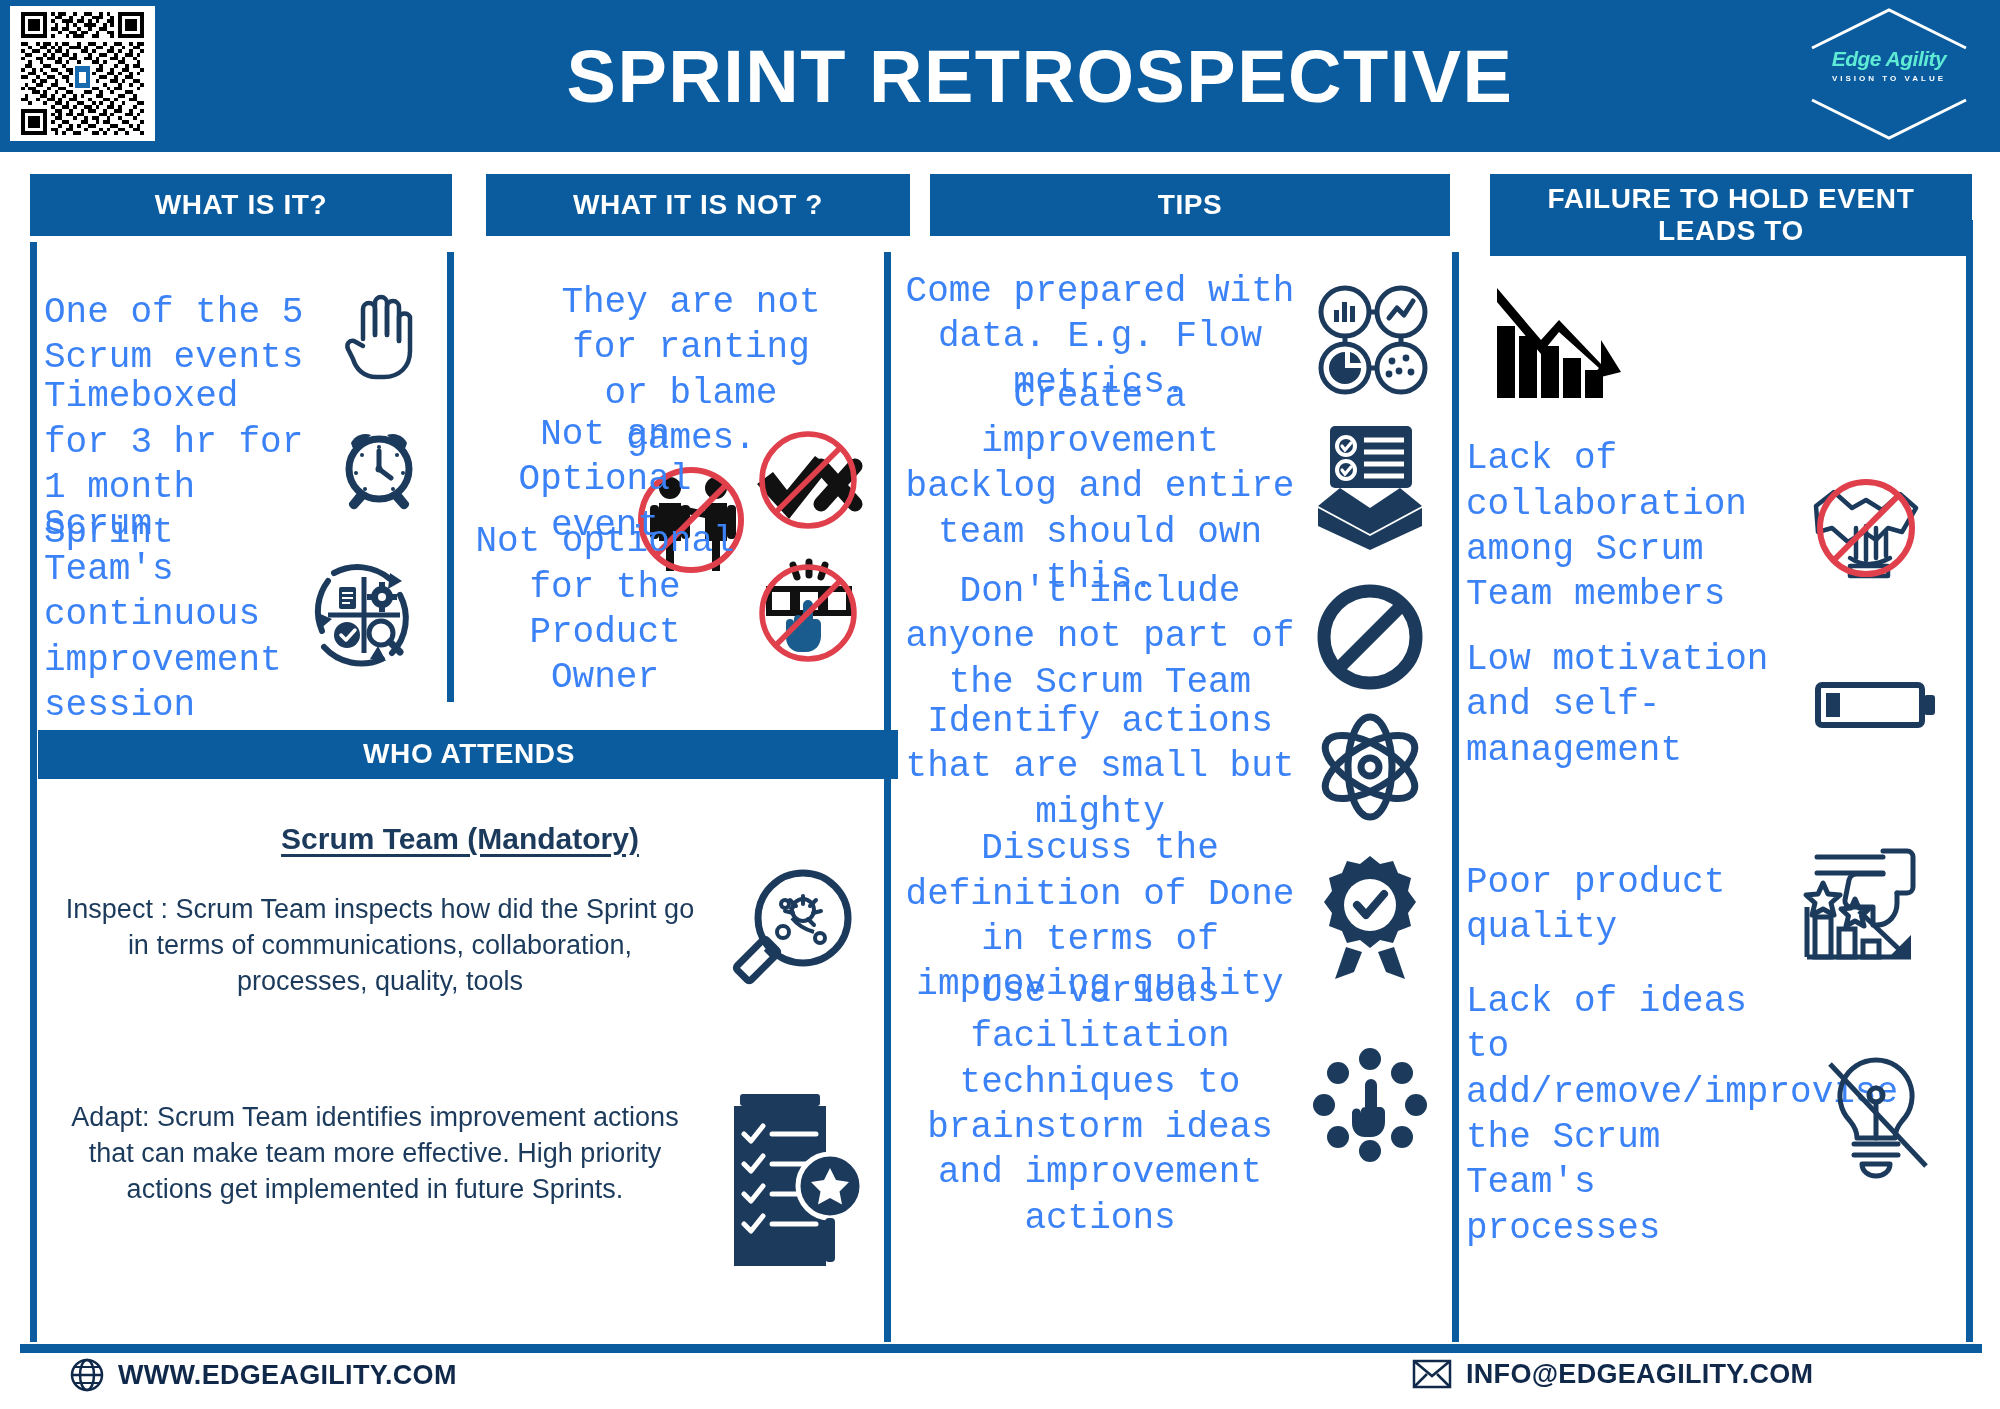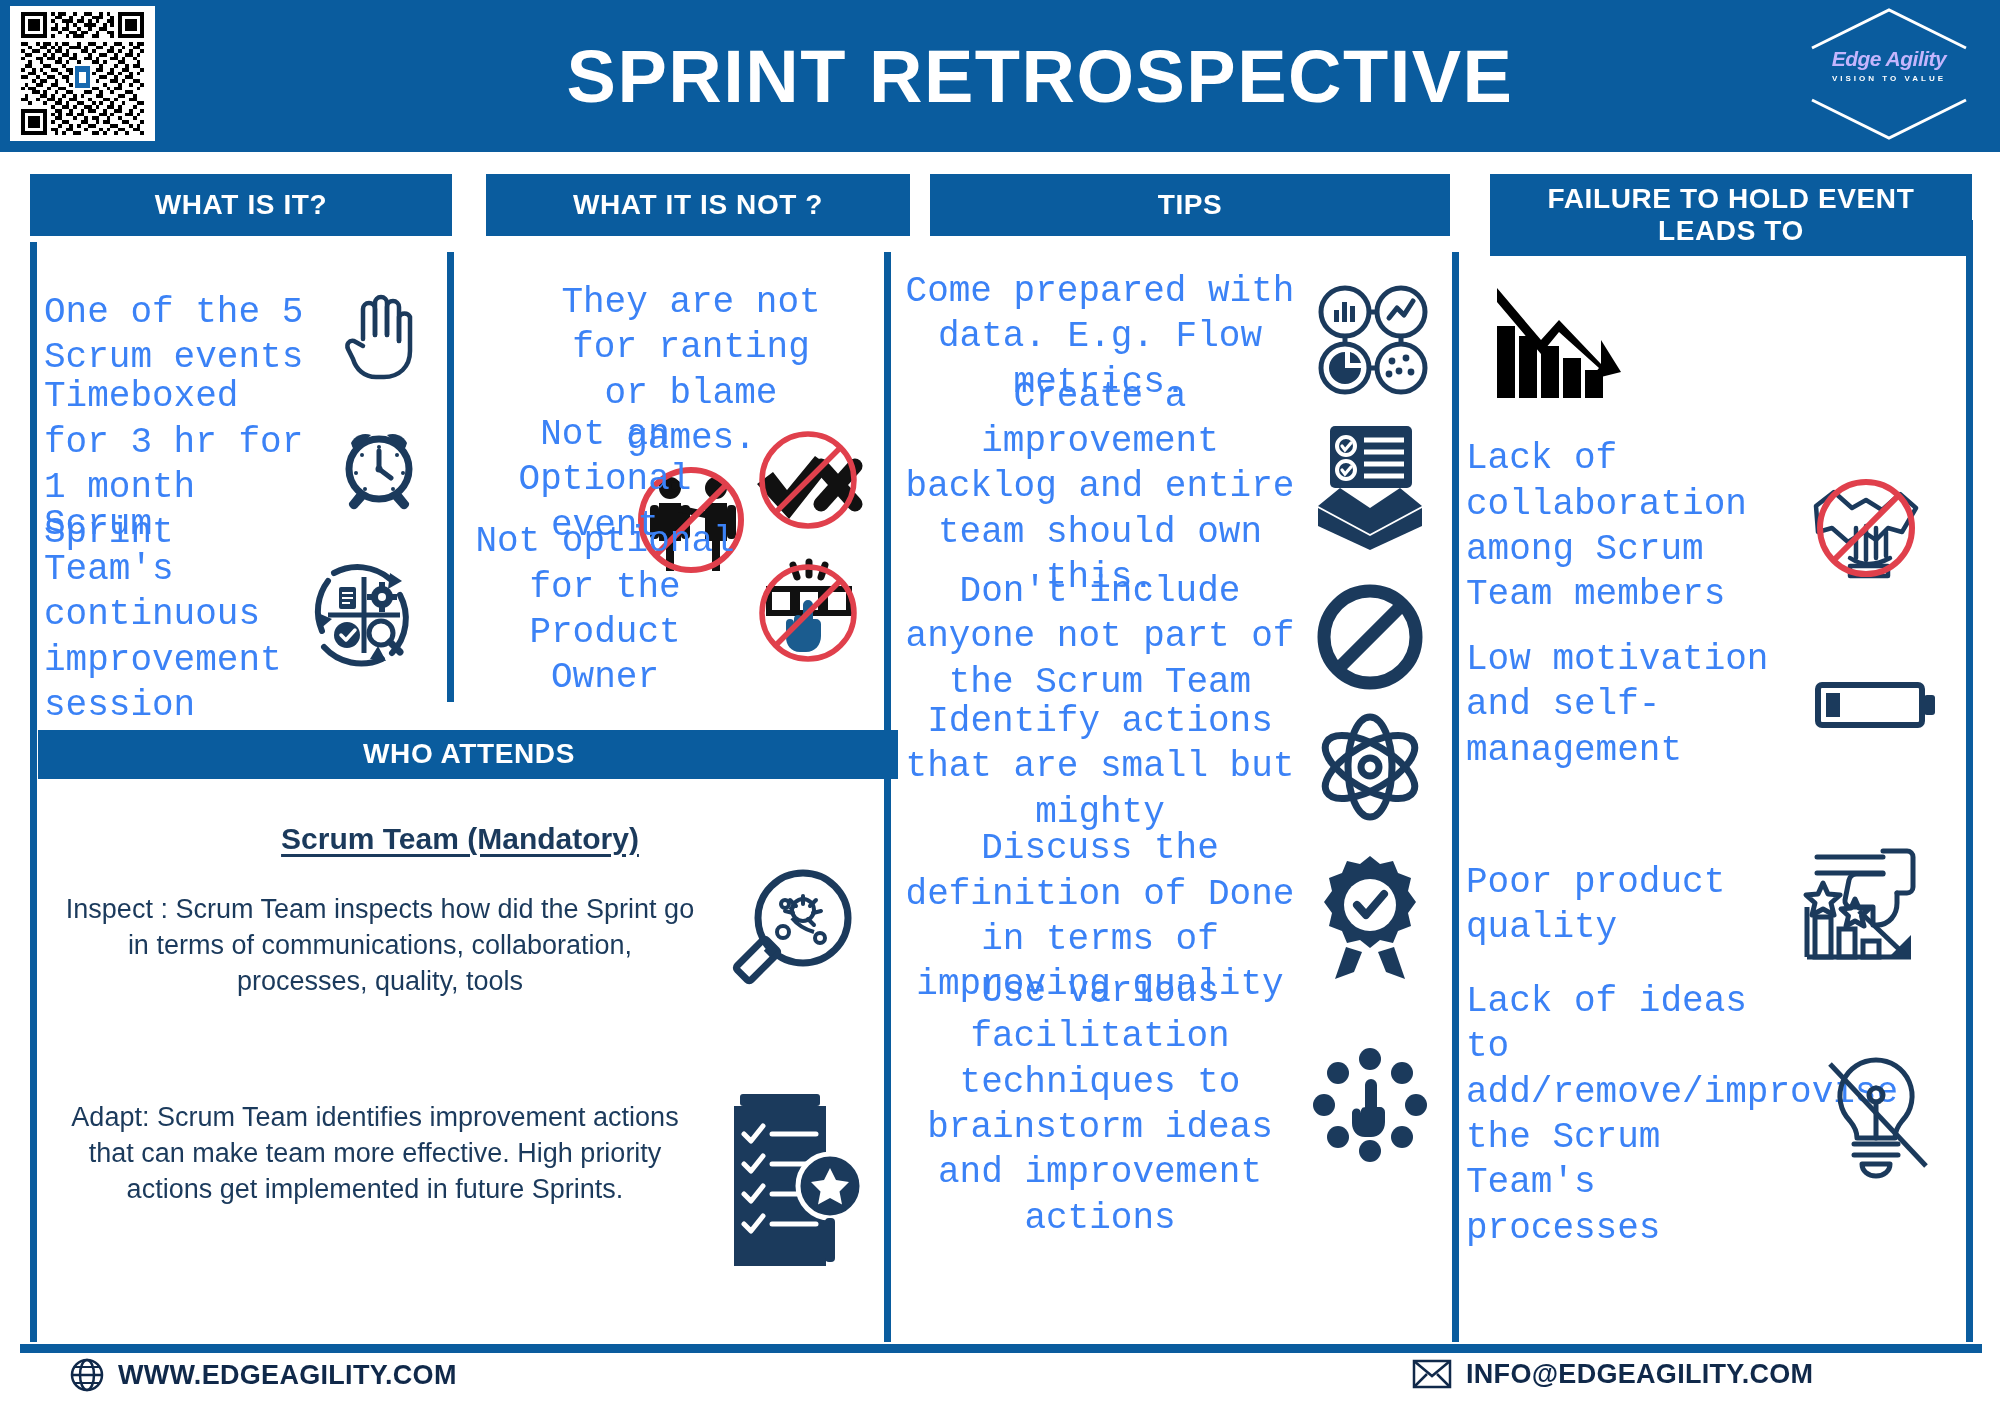--- a/index.html
+++ b/index.html
@@ -44,21 +44,21 @@
     position: absolute;
     right: 26px; top: 4px;
     width: 170px; height: 140px;
   }
   .logo svg { display: block; }
   .logo-text {
     position: absolute;
     left: 0; top: 44px;
     width: 170px;
     text-align: center;
-    color: #c4b5fd;
+    color: #5eead4;
     font-size: 21px;
     font-weight: bold;
     font-style: italic;
     letter-spacing: -0.5px;
     line-height: 1;
   }
   .logo-tag {
     position: absolute;
     left: 0; top: 70px;
     width: 170px;

